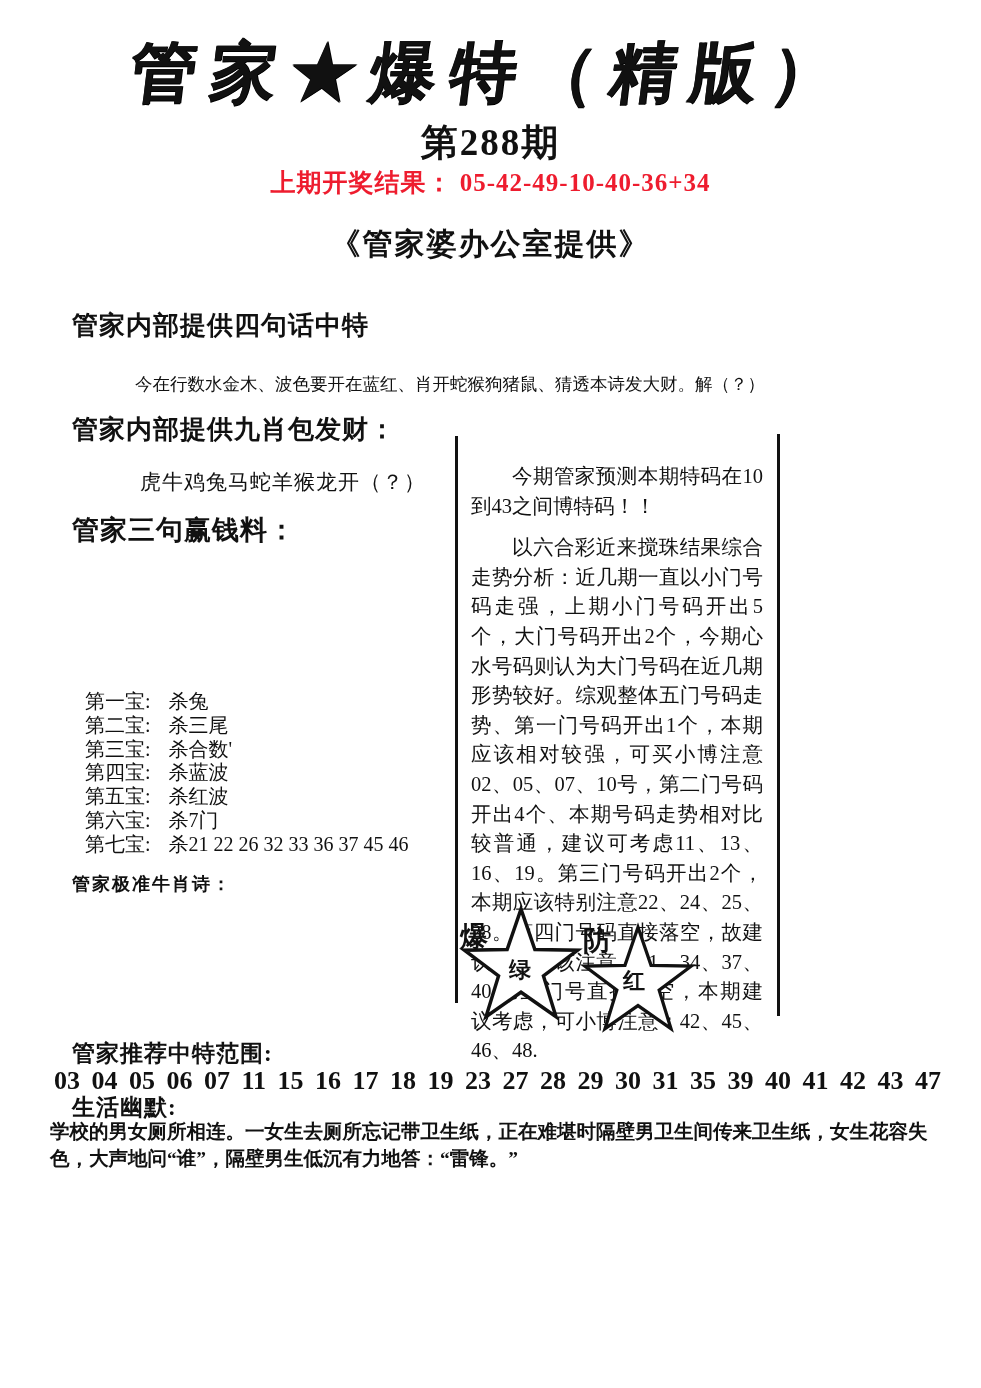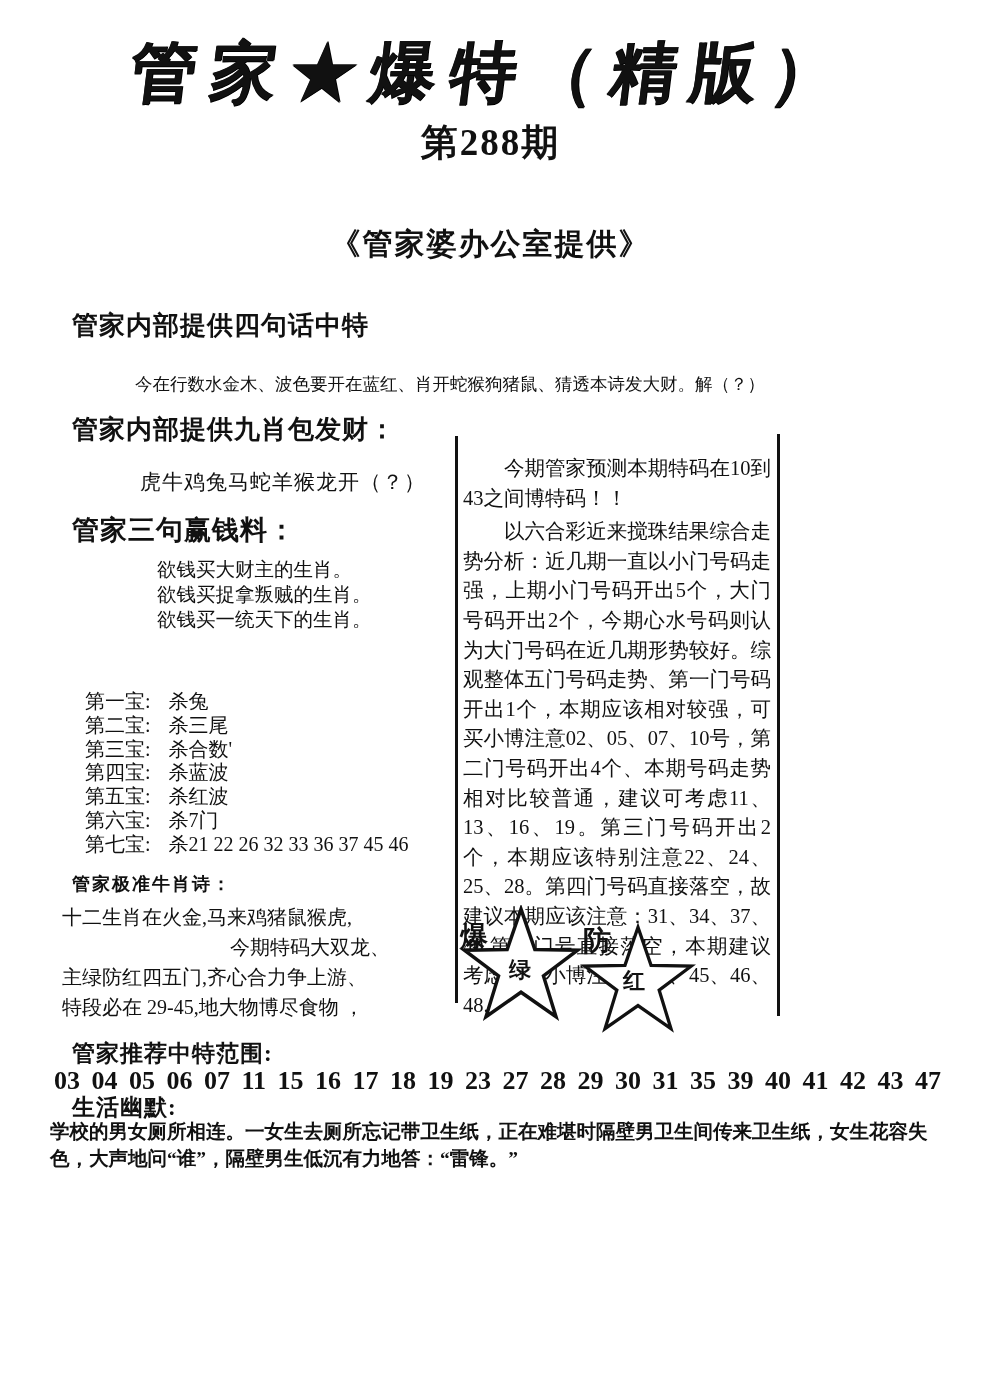--- a/index.html
+++ b/index.html
@@ -38,21 +38,21 @@
   .treasures .val{margin-left:18px;text-align:right;}
 
   .poem{left:62px;top:902px;font-size:20px;line-height:30px;white-space:nowrap;}
   .poem .indent{padding-left:168px;}
 
   .panel-rule{position:absolute;width:3px;background:#111;}
   .rule-left{left:455px;top:436px;height:567px;}
   .rule-right{left:777px;top:434px;height:582px;}
 
   .panel-text{left:459px;top:450px;width:316px;font-size:20.5px;line-height:29.6px;text-align:justify;}
-  .panel-text p{margin:4px;text-indent:2em;}
+  .panel-text p{margin:12px;text-indent:2em;}
 
   .star-wrap{position:absolute;}
   .star-left{left:458px;top:905px;width:126px;height:118px;}
   .star-right{left:580px;top:920px;width:116px;height:118px;}
   .star-outer-label{position:absolute;font-size:28px;font-weight:bold;}
   .lbl-bao{left:460px;top:918px;}
   .lbl-fang{left:583px;top:922px;}
   .star-inner-label{position:absolute;font-size:22px;font-weight:bold;}
   .lbl-lv{left:509px;top:955px;}
   .lbl-hong{left:623px;top:966px;}
@@ -60,52 +60,42 @@
   .numbers{left:54px;top:1066px;font-size:26px;font-weight:bold;word-spacing:5px;white-space:nowrap;}
   .humor-text{left:50px;top:1118px;width:905px;font-size:19.5px;font-weight:bold;line-height:27px;}
 </style>
 </head>
 <body>
 
 <div class="page">
 
   <div class="abs center main-title">管家★爆特（精版）</div>
   <div class="abs center issue">第288期</div>
+  <div class="abs center last-result" style="color:#ee1c2e;">上期开奖结果： 05-42-49-10-40-36+34</div>
   <div class="abs center provider">《管家婆办公室提供》</div>
 
   <div class="abs h-left h1a">管家内部提供四句话中特</div>
   <div class="abs h-left h1b">管家内部提供九肖包发财：</div>
 
   <div class="abs line-four">今在行数水金木、波色要开在蓝红、肖开蛇猴狗猪鼠、猜透本诗发大财。解（？）</div>
   <div class="abs line-nine">虎牛鸡兔马蛇羊猴龙开（？）</div>
 
   <div class="abs h-left h1c">管家三句赢钱料：</div>
-  <div class="abs three-lines">
-    <div>欲钱买大财主的生肖。</div>
-    <div>欲钱买捉拿叛贼的生肖。</div>
-    <div>欲钱买一统天下的生肖。</div>
-  </div>
 
   <div class="abs treasures">
     <div class="row"><span class="lbl">第一宝:</span><span class="val">杀兔</span></div>
     <div class="row"><span class="lbl">第二宝:</span><span class="val">杀三尾</span></div>
     <div class="row"><span class="lbl">第三宝:</span><span class="val">杀合数'</span></div>
     <div class="row"><span class="lbl">第四宝:</span><span class="val">杀蓝波</span></div>
     <div class="row"><span class="lbl">第五宝:</span><span class="val">杀红波</span></div>
     <div class="row"><span class="lbl">第六宝:</span><span class="val">杀7门</span></div>
     <div class="row"><span class="lbl">第七宝:</span><span class="val">杀21 22 26 32 33 36 37 45 46</span></div>
   </div>
 
   <div class="abs h-left h1e">管家极准牛肖诗：</div>
-  <div class="abs poem">
-    <div>十二生肖在火金,马来鸡猪鼠猴虎,</div>
-    <div class="indent">今期特码大双龙、</div>
-    <div>主绿防红四五门,齐心合力争上游、</div>
-    <div>特段必在 29-45,地大物博尽食物 ，</div>
-  </div>
 
   <div class="panel-rule rule-left"></div>
   <div class="panel-rule rule-right"></div>
 
   <div class="abs panel-text">
     <p>今期管家预测本期特码在10到43之间博特码！！</p>
     <p>以六合彩近来搅珠结果综合走势分析：近几期一直以小门号码走强，上期小门号码开出5个，大门号码开出2个，今期心水号码则认为大门号码在近几期形势较好。综观整体五门号码走势、第一门号码开出1个，本期应该相对较强，可买小博注意02、05、07、10号，第二门号码开出4个、本期号码走势相对比较普通，建议可考虑11、13、16、19。第三门号码开出2个，本期应该特别注意22、24、25、28。第四门号码直接落空，故建议本期应该注意：31、34、37、40.第五门号直接落空，本期建议考虑，可小博注意：42、45、46、48.</p>
   </div>
 
   <div class="star-wrap star-left">

